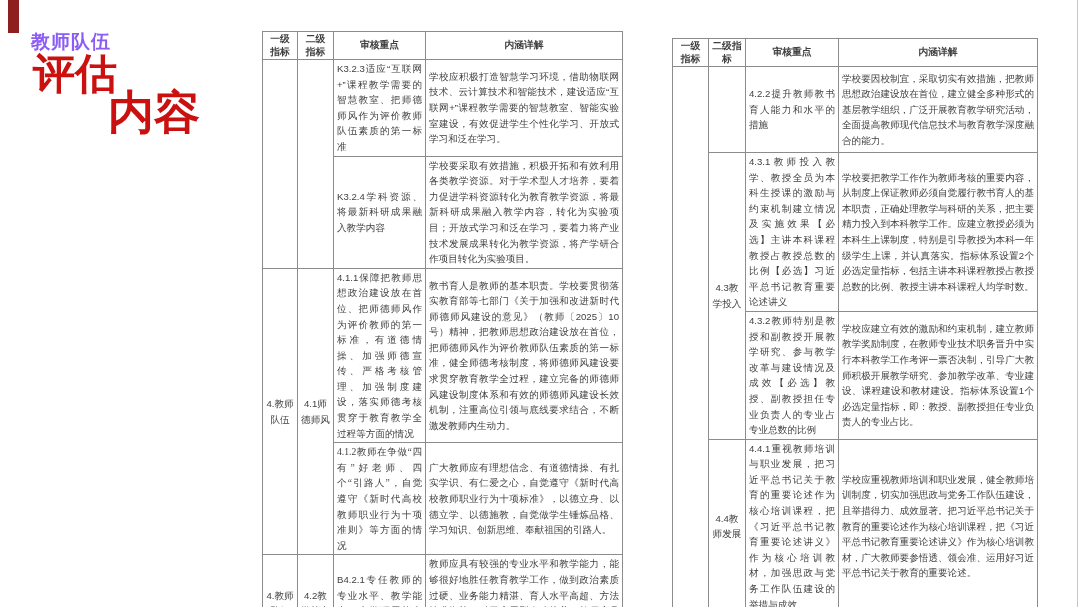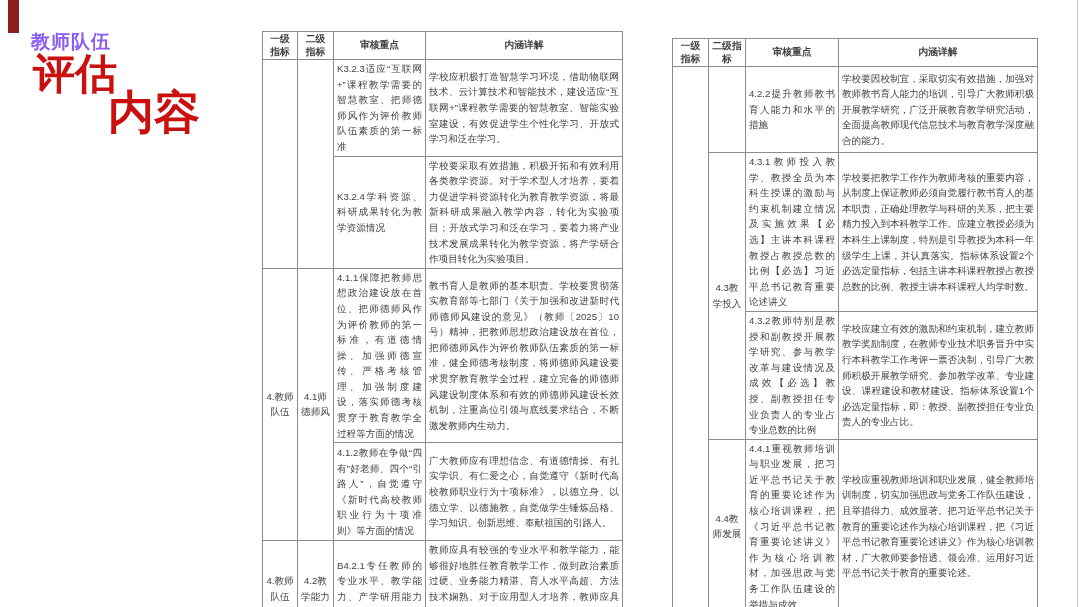--- a/index.html
+++ b/index.html
@@ -27,21 +27,21 @@
     overflow:hidden;word-break:break-all;
   }
   .tbl th{font-weight:bold;text-align:center;font-size:9.8px;line-height:12.5px;}
   .cell-center{text-align:center;}
   .cell-text{text-align:justify;}
 
   .tbl-left{left:262px;top:31px;width:360px;}
   .tbl-left col.c1{width:35px;}  .tbl-left col.c2{width:36px;}
   .tbl-left col.c3{width:92px;}  .tbl-left col.c4{width:197px;}
   .tbl-left tr.hr{height:26px;} .tbl-left tr.r1{height:83px;} .tbl-left tr.r2{height:94px;}
-  .tbl-left tr.r3{height:160px;} .tbl-left tr.r4{height:98px;} .tbl-left tr.r5{height:78px;}
+  .tbl-left tr.r3{height:160px;} .tbl-left tr.r4{height:98px;font-family:Liberation Serif, serif;} .tbl-left tr.r5{height:78px;}
 
   .tbl-right{left:672px;top:38px;width:365px;}
   .tbl-right col.c1{width:36px;}  .tbl-right col.c2{width:37px;}
   .tbl-right col.c3{width:93px;}  .tbl-right col.c4{width:199px;}
   .tbl-right tr.hr{height:24px;} .tbl-right tr.r1{height:86px;} .tbl-right tr.r2{height:144px;}
   .tbl-right tr.r3{height:120px;} .tbl-right tr.r4{height:161px;}
 </style>
 </head>
 <body>
 
@@ -68,21 +68,21 @@
       </tr>
     </thead>
     <tbody>
       <tr class="r1">
         <td class="cell-center" rowspan="2"></td>
         <td class="cell-center" rowspan="2"></td>
         <td class="cell-text">K3.2.3适应“互联网+”课程教学需要的智慧教室、把师德师风作为评价教师队伍素质的第一标准</td>
         <td class="cell-text">学校应积极打造智慧学习环境，借助物联网技术、云计算技术和智能技术，建设适应“互联网+”课程教学需要的智慧教室、智能实验室建设，有效促进学生个性化学习、开放式学习和泛在学习。</td>
       </tr>
       <tr class="r2">
-        <td class="cell-text">K3.2.4学科资源、科研成果转化为教学资源情况</td>
+        <td class="cell-text">K3.2.4学科资源、将最新科研成果融入教学内容</td>
         <td class="cell-text">学校要采取有效措施，积极开拓和有效利用各类教学资源。对于学术型人才培养，要着力促进学科资源转化为教育教学资源，将最新科研成果融入教学内容，转化为实验项目；开放式学习和泛在学习，要着力将产业技术发展成果转化为教学资源，将产学研合作项目转化为实验项目。</td>
       </tr>
       <tr class="r3">
         <td class="cell-center" rowspan="2">4.教师队伍</td>
         <td class="cell-center" rowspan="2">4.1师德师风</td>
         <td class="cell-text">4.1.1保障把教师思想政治建设放在首位、把师德师风作为评价教师的第一标准，有道德情操、加强师德宣传、严格考核管理、加强制度建设，落实师德考核贯穿于教育教学全过程等方面的情况</td>
         <td class="cell-text">教书育人是教师的基本职责。学校要贯彻落实教育部等七部门《关于加强和改进新时代师德师风建设的意见》（教师〔2025〕10号）精神，把教师思想政治建设放在首位，把师德师风作为评价教师队伍素质的第一标准，健全师德考核制度，将师德师风建设要求贯穿教育教学全过程，建立完备的师德师风建设制度体系和有效的师德师风建设长效机制，注重高位引领与底线要求结合，不断激发教师内生动力。</td>
       </tr>
       <tr class="r4">
         <td class="cell-text">4.1.2教师在争做“四有”好老师、四个“引路人”，自觉遵守《新时代高校教师职业行为十项准则》等方面的情况</td>
@@ -110,21 +110,21 @@
         <th>二级指标</th>
         <th>审核重点</th>
         <th>内涵详解</th>
       </tr>
     </thead>
     <tbody>
       <tr class="r1">
         <td class="cell-center" rowspan="4"></td>
         <td class="cell-center"></td>
         <td class="cell-text">4.2.2提升教师教书育人能力和水平的措施</td>
-        <td class="cell-text">学校要因校制宜，采取切实有效措施，加强对教师教书育人能力的培训，引导广大教师积极开展教学研究，广泛开展教育教学研究活动，全面提高教师现代信息技术与教育教学深度融合的能力。</td>
+        <td class="cell-text">学校要因校制宜，采取切实有效措施，把教师思想政治建设放在首位，建立健全多种形式的基层教学组织，广泛开展教育教学研究活动，全面提高教师现代信息技术与教育教学深度融合的能力。</td>
       </tr>
       <tr class="r2">
         <td class="cell-center" rowspan="2">4.3教学投入</td>
         <td class="cell-text">4.3.1教师投入教学、教授全员为本科生授课的激励与约束机制建立情况及实施效果【必选】主讲本科课程教授占教授总数的比例【必选】习近平总书记教育重要论述讲义</td>
         <td class="cell-text">学校要把教学工作作为教师考核的重要内容，从制度上保证教师必须自觉履行教书育人的基本职责，正确处理教学与科研的关系，把主要精力投入到本科教学工作。应建立教授必须为本科生上课制度，特别是引导教授为本科一年级学生上课，并认真落实。指标体系设置2个必选定量指标，包括主讲本科课程教授占教授总数的比例、教授主讲本科课程人均学时数。</td>
       </tr>
       <tr class="r3">
         <td class="cell-text">4.3.2教师特别是教授和副教授开展教学研究、参与教学改革与建设情况及成效【必选】教授、副教授担任专业负责人的专业占专业总数的比例</td>
         <td class="cell-text">学校应建立有效的激励和约束机制，建立教师教学奖励制度，在教师专业技术职务晋升中实行本科教学工作考评一票否决制，引导广大教师积极开展教学研究、参加教学改革、专业建设、课程建设和教材建设。指标体系设置1个必选定量指标，即：教授、副教授担任专业负责人的专业占比。</td>
       </tr>

